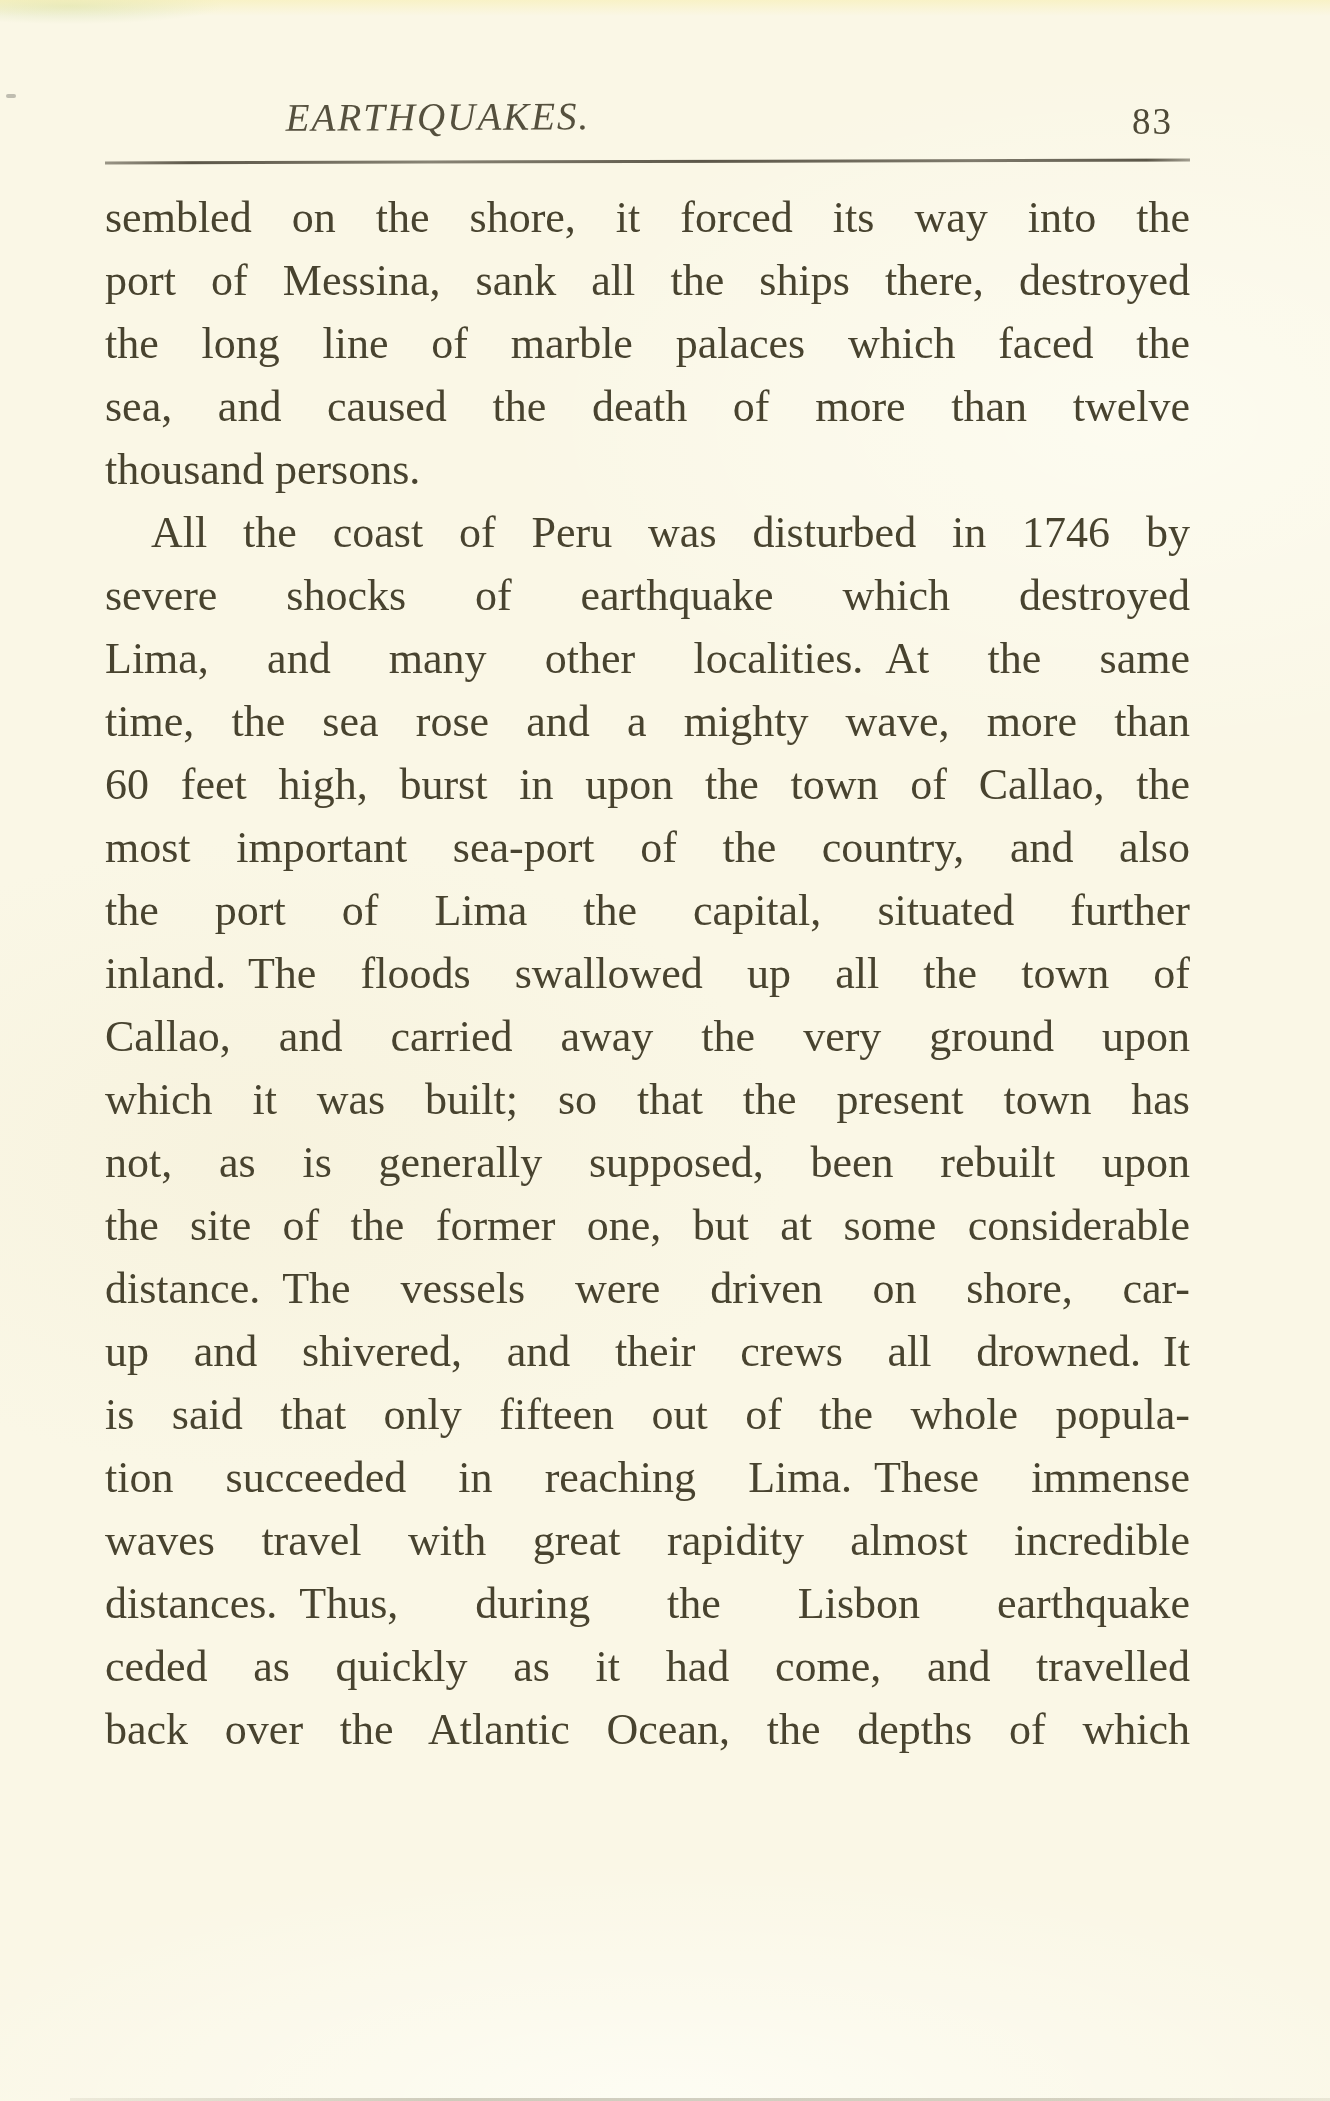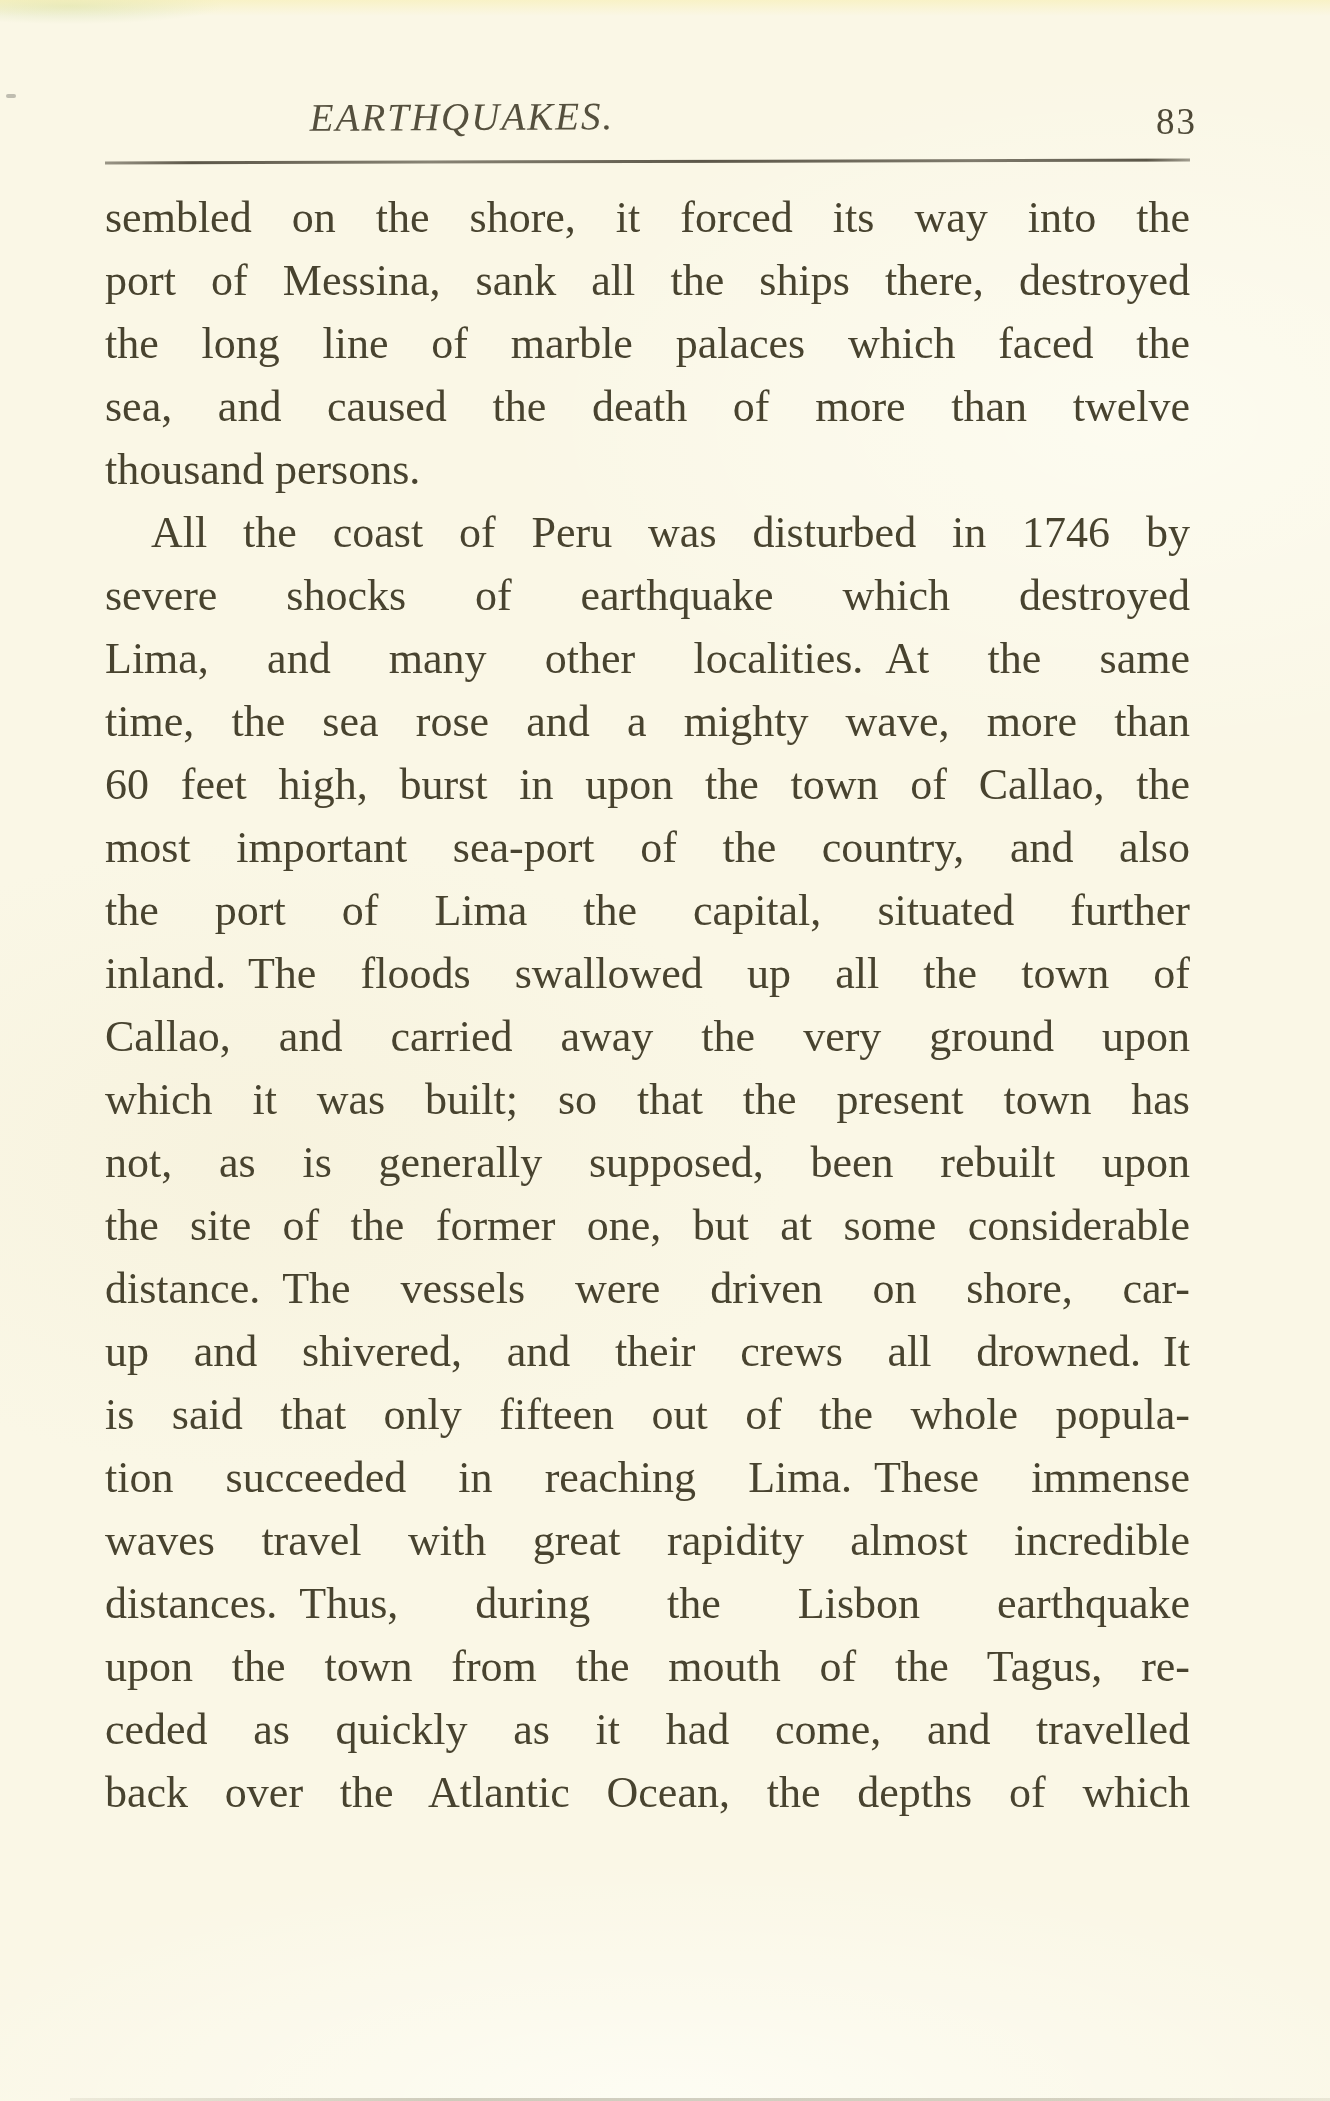--- a/index.html
+++ b/index.html
@@ -39,21 +39,21 @@
     position: absolute;
     left: 6px;
     top: 94px;
     width: 10px;
     height: 4px;
     background: rgba(120,118,110,0.45);
     border-radius: 2px;
   }
   .header {
     position: absolute;
-    left: 112px;
+    left: 88px;
     top: 92px;
     width: 1085px;
     height: 60px;
   }
   .running-title {
     position: absolute;
     left: 350px;
     top: 2px;
     transform: translateX(-50%) rotate(-0.3deg);
     font-style: italic;
@@ -142,21 +142,20 @@
       <div class="line">Callao, and carried away the very ground upon</div>
       <div class="line">which it was built; so that the present town has</div>
       <div class="line">not, as is generally supposed, been rebuilt upon</div>
       <div class="line">the site of the former one, but at some considerable</div>
       <div class="line">distance. The vessels were driven on shore, car-</div>
       <div class="line">up and shivered, and their crews all drowned. It</div>
       <div class="line">is said that only fifteen out of the whole popula-</div>
       <div class="line">tion succeeded in reaching Lima. These immense</div>
       <div class="line">waves travel with great rapidity almost incredible</div>
       <div class="line">distances. Thus, during the Lisbon earthquake</div>
-      <div class="line">upon the town from the mouth of the Tagus, re-</div>
       <div class="line">ceded as quickly as it had come, and travelled</div>
       <div class="line">back over the Atlantic Ocean, the depths of which</div>
     </div>
 
   </div>
 
   <div class="bottom-edge"></div>
 
 </div>
 

